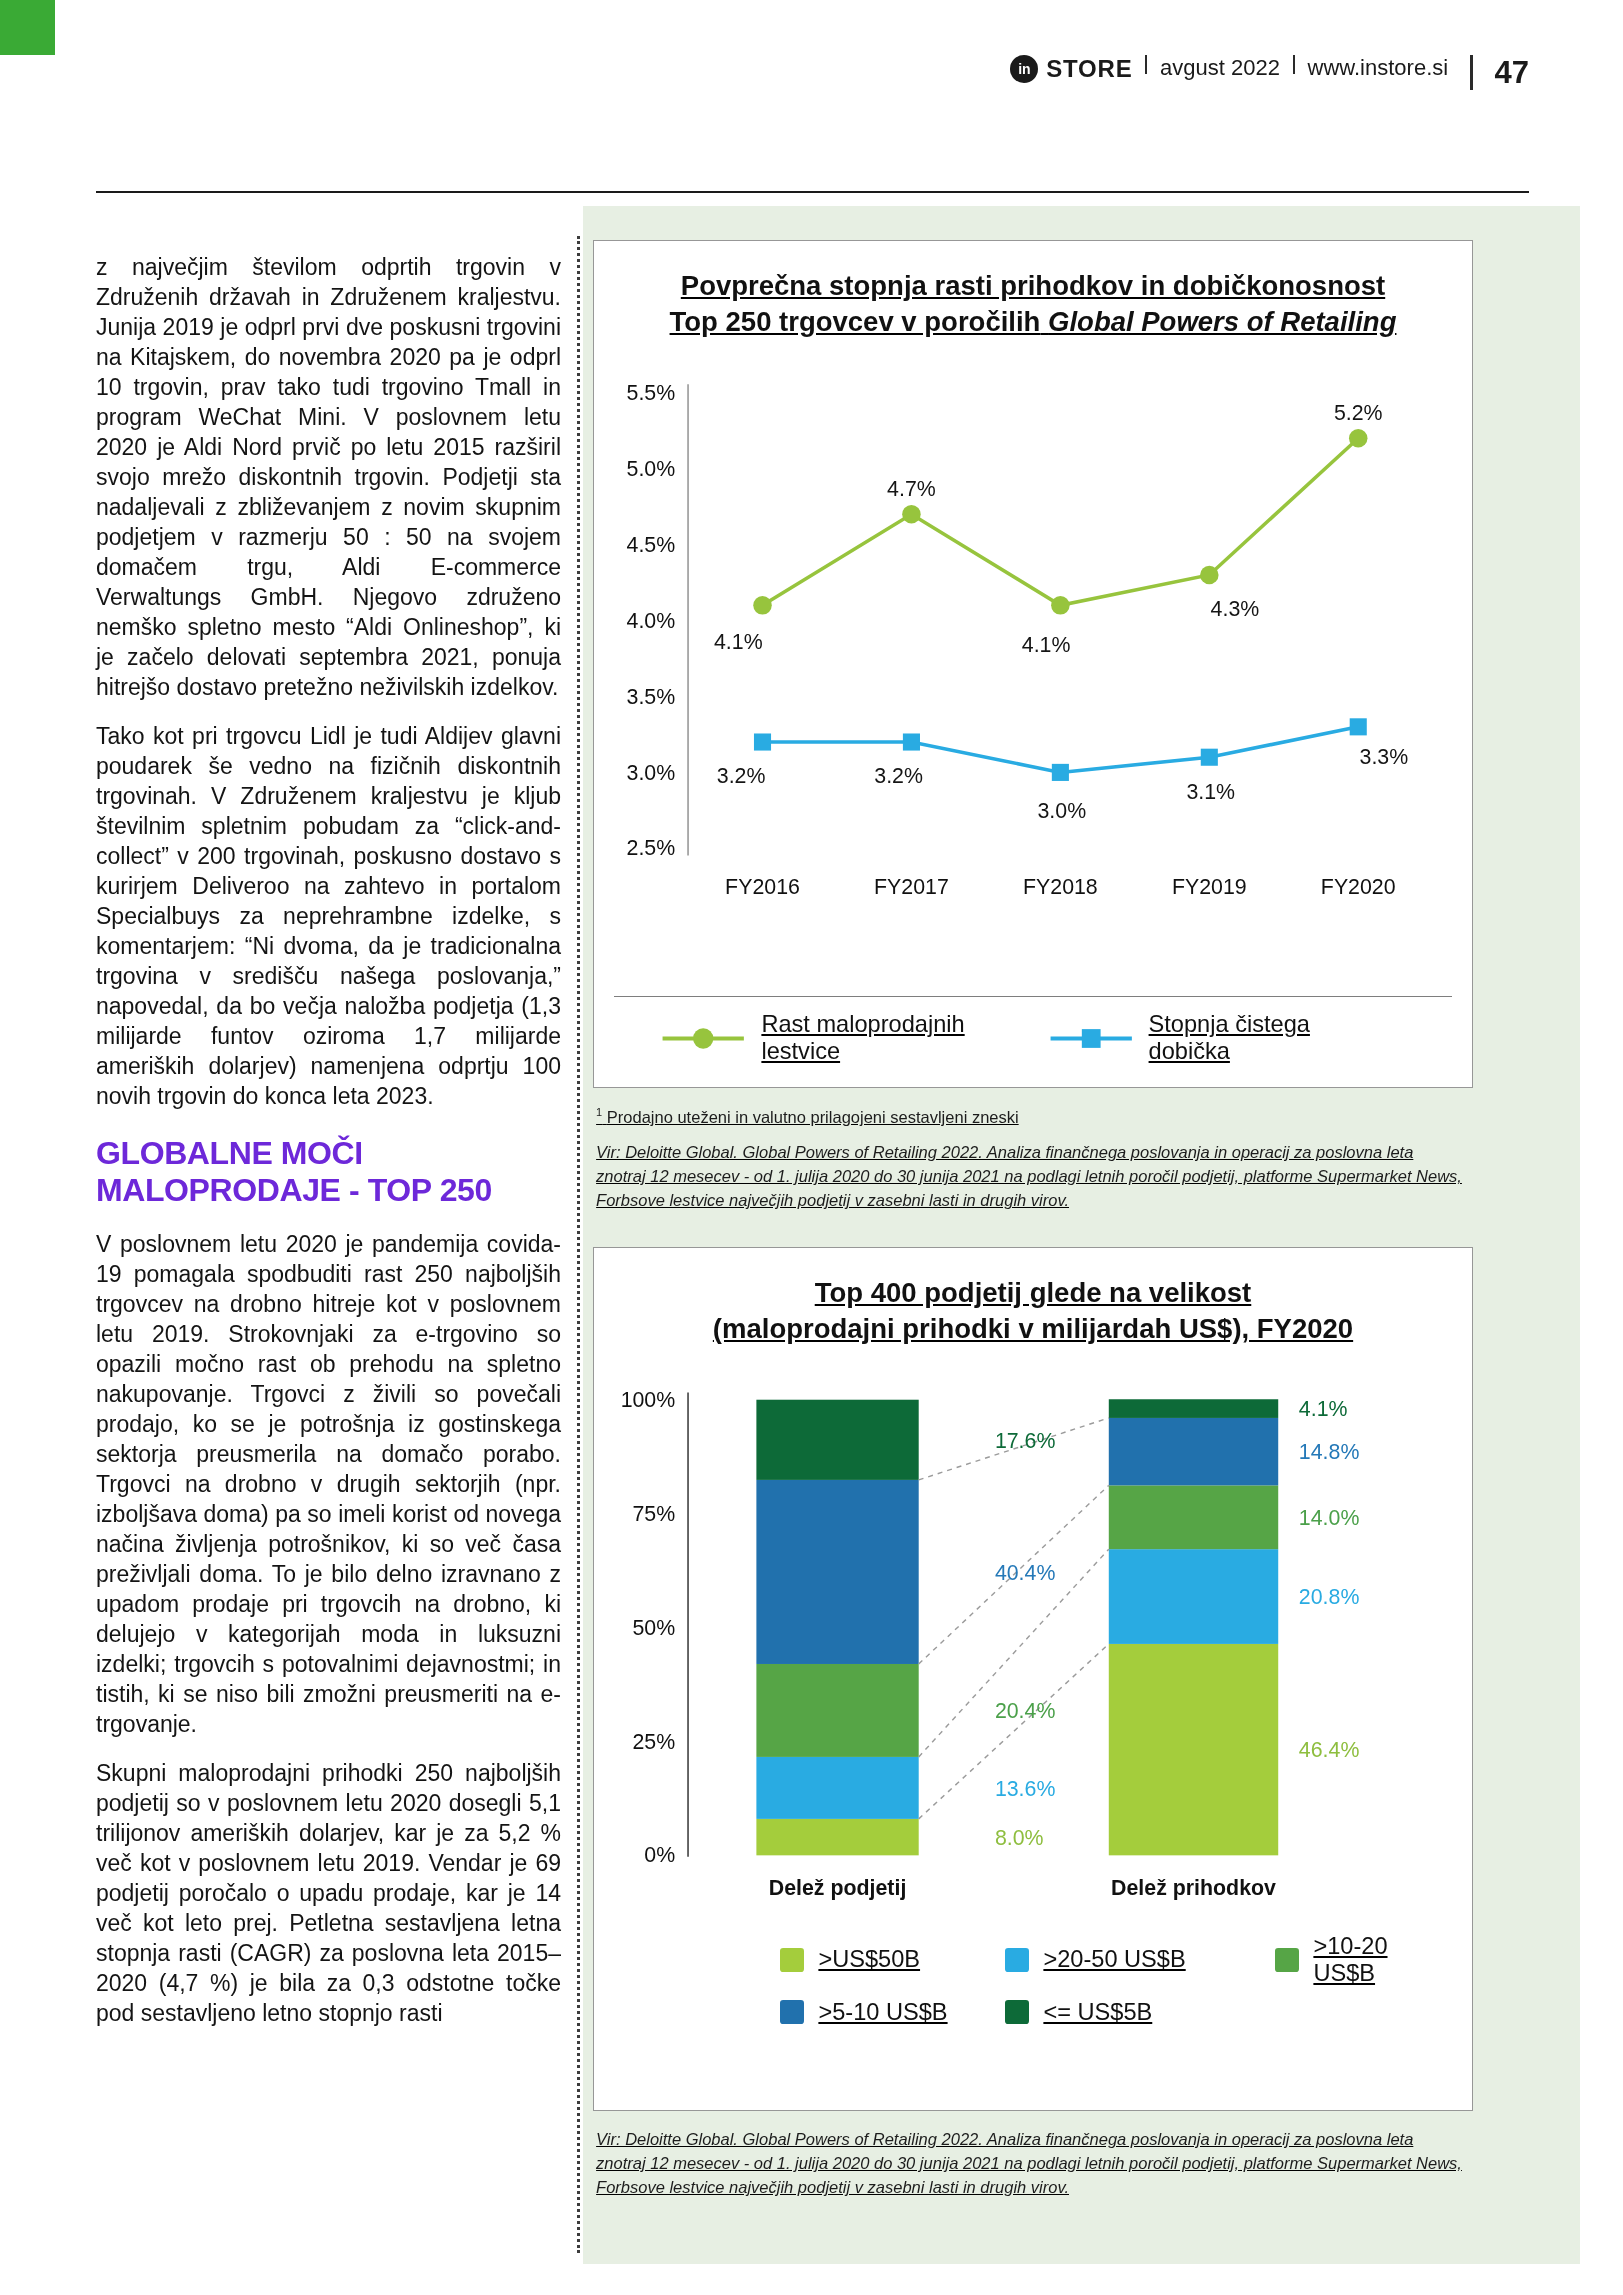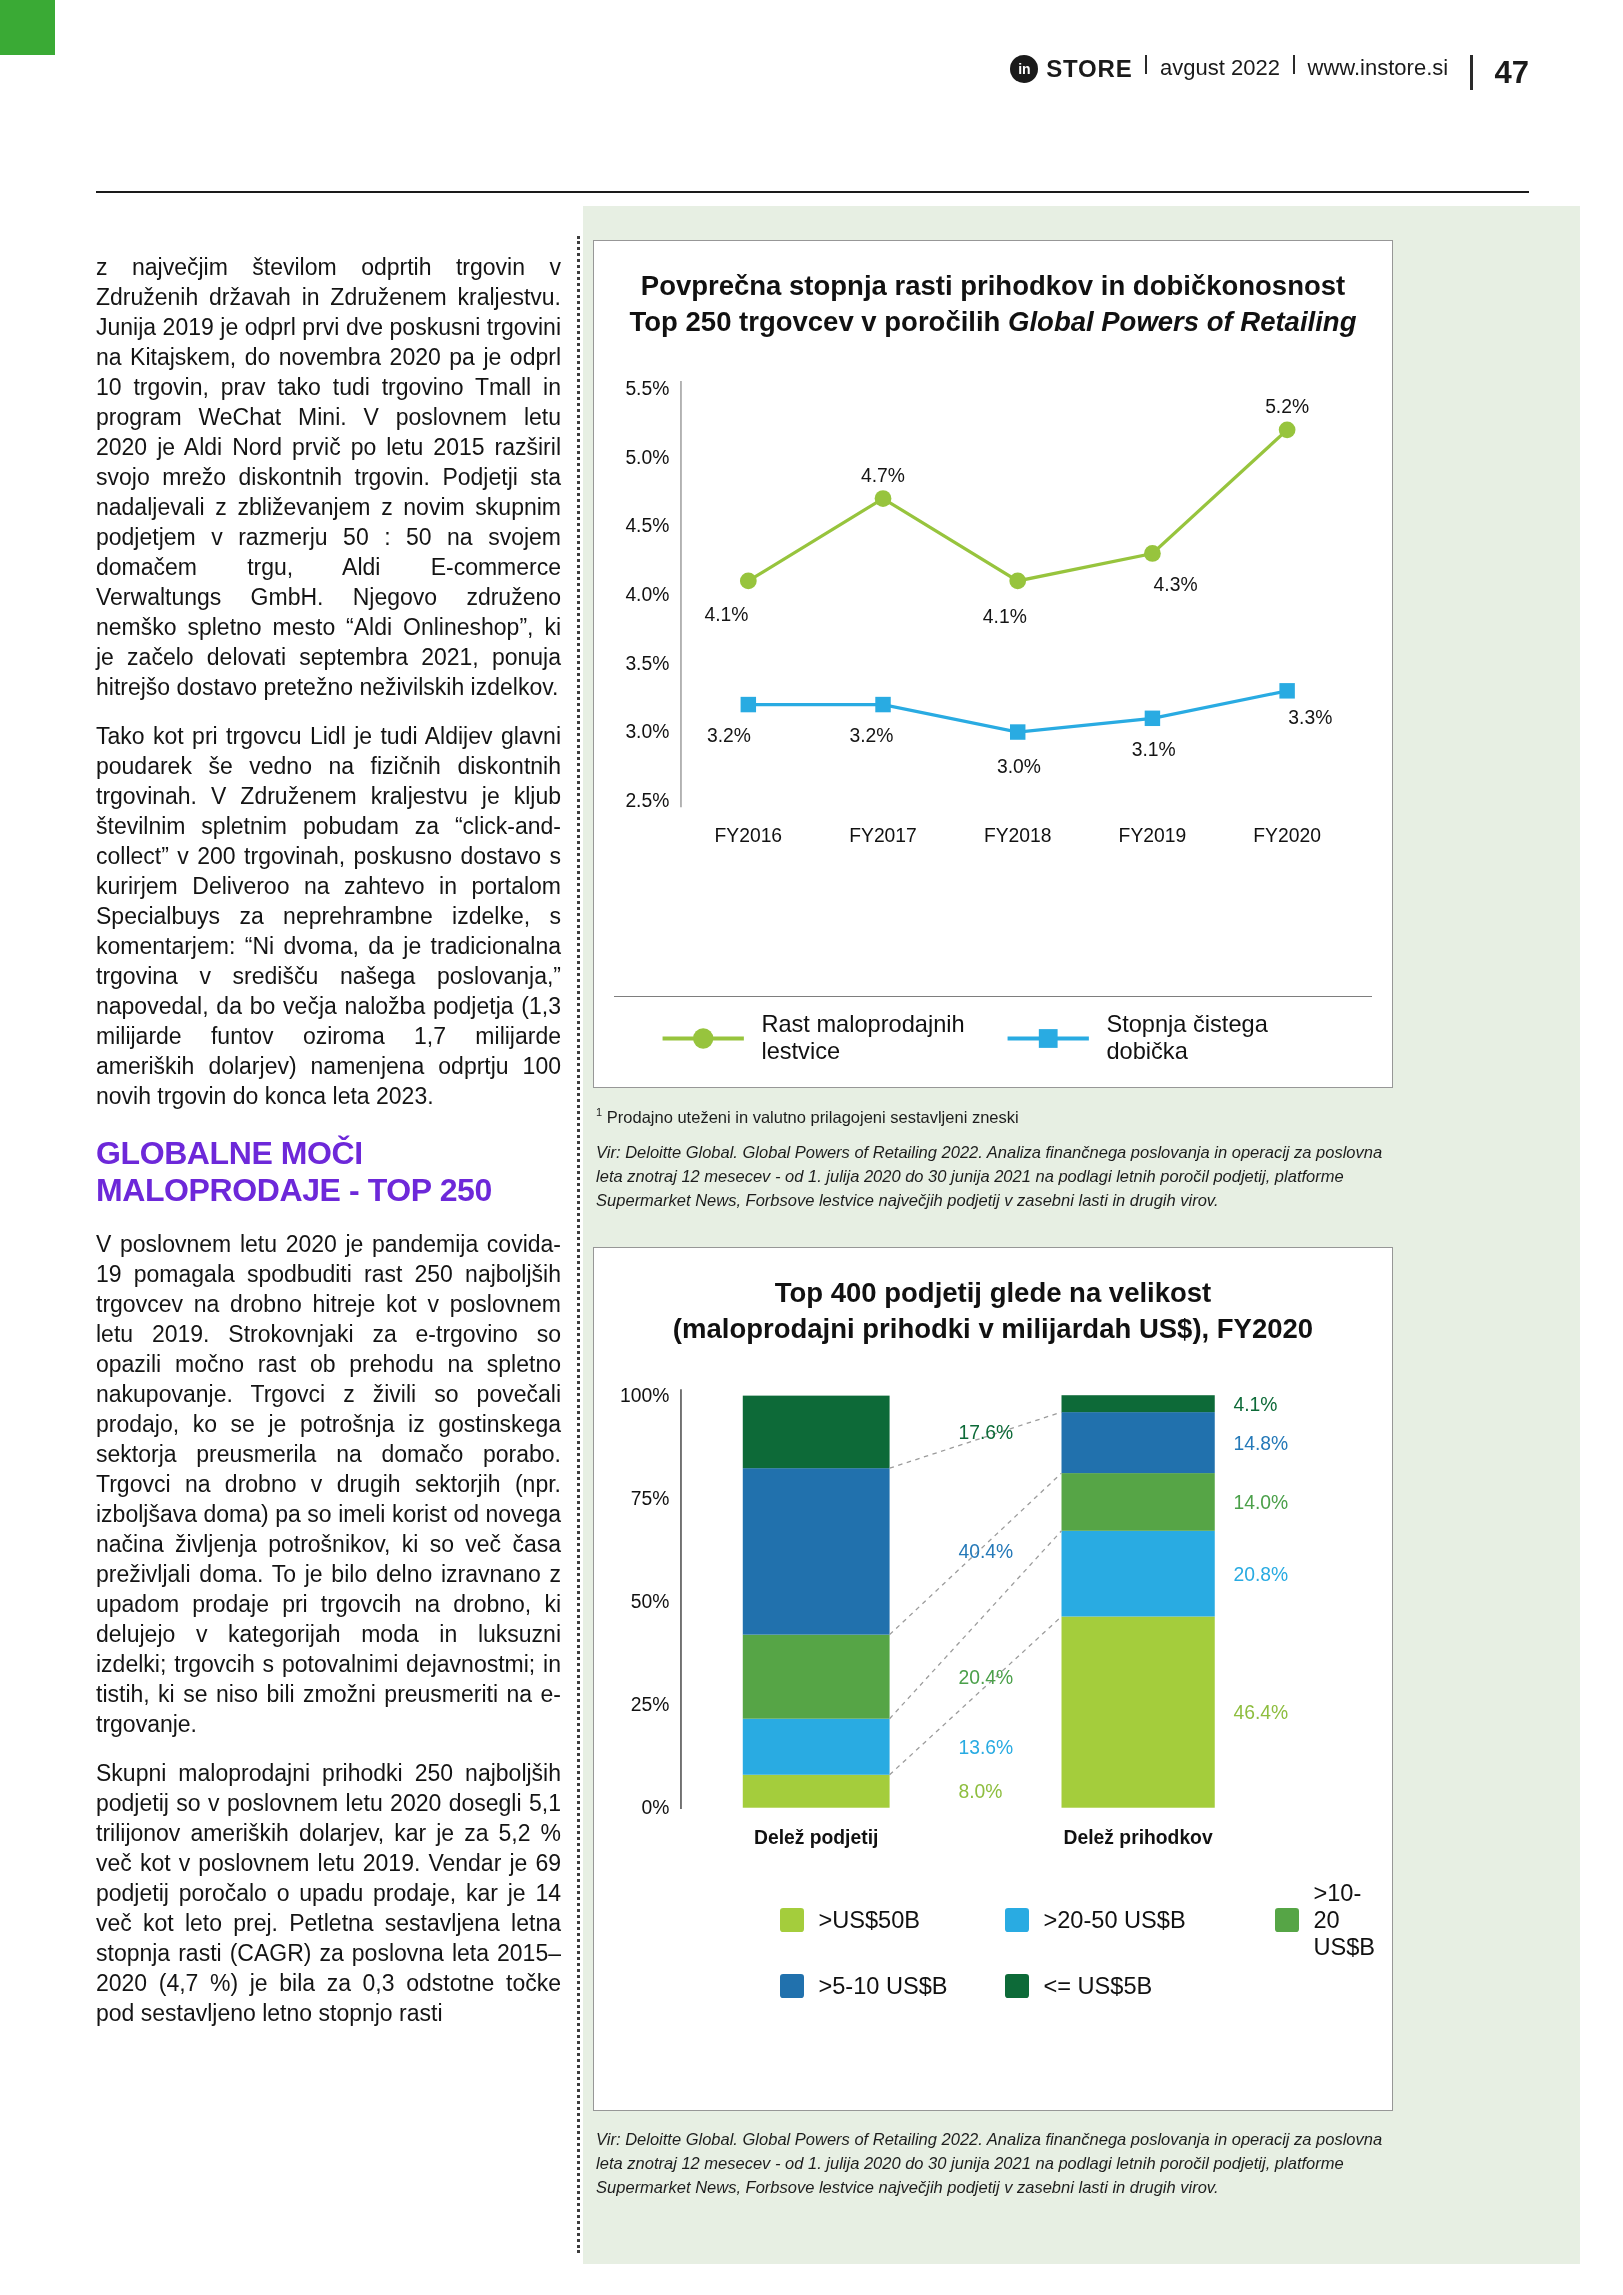--- a/index.html
+++ b/index.html
@@ -22,21 +22,21 @@
   
   .green-panel { position: absolute; left: 583px; top: 206px; width: 997px; height: 2058px; background: #e7efe3; }
   .col-divider { position: absolute; left: 577px; top: 236px; height: 2017px; width: 0; border-left: 3.1px dotted #3c3c3c; }
 
   
   .left-col { position: absolute; left: 96px; top: 236px; width: 465px; color: #141414; margin-top: 16px; }
   .left-col p { font-size: 23px; line-height: 30px; text-align: justify; margin-bottom: 19px; hyphens: auto; }
   .left-col h2 { font-size: 32px; font-weight: 800; line-height: 1.18; margin: 23.6px 0 19px; letter-spacing: -0.4px; color: #6d28d9; }
 
   
-  .chart-section { position: absolute; left: 593px; width: 800px; }
+  .chart-section { position: absolute; left: 593px; width: 880px; text-decoration: underline; }
   .sec1 { top: 240px; }
   .sec2 { top: 1247px; }
   .chart-card { background: #ffffff; border: 1.6px solid #979797; padding: 27px 20.4px 11px; display: flex; flex-direction: column; }
   .sec1 .chart-card { min-height: 848px; }
   .sec2 .chart-card { min-height: 864px; }
   .chart-title { font-size: 27.5px; font-weight: 700; text-align: center; line-height: 1.32; color: #111; }
   .chart-title em { font-style: italic; }
   .chart-card svg.plot { display: block; width: 100%; margin-top: 9.4px; }
   svg text { font-family: "Liberation Sans", sans-serif; }
   .tick { font-size: 30px; fill: #111; }

